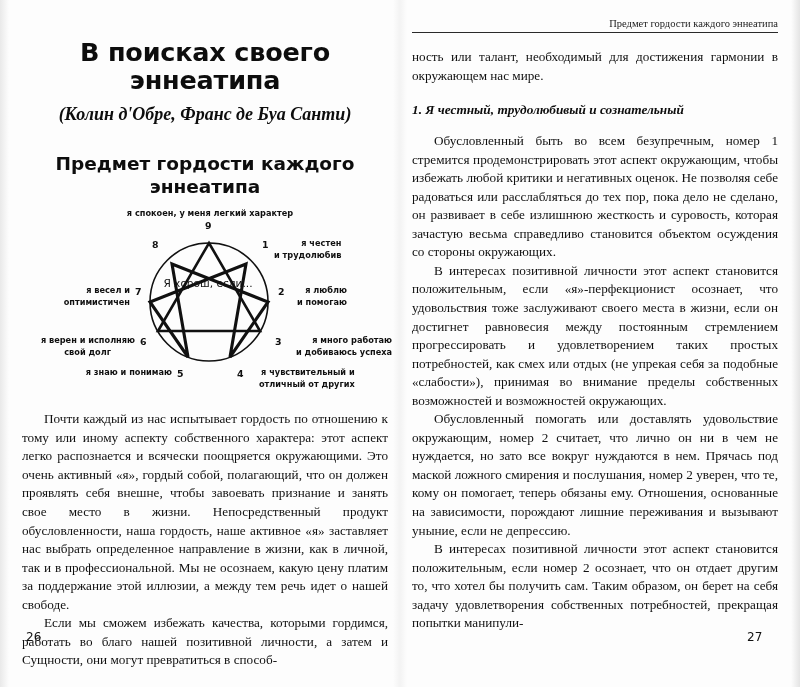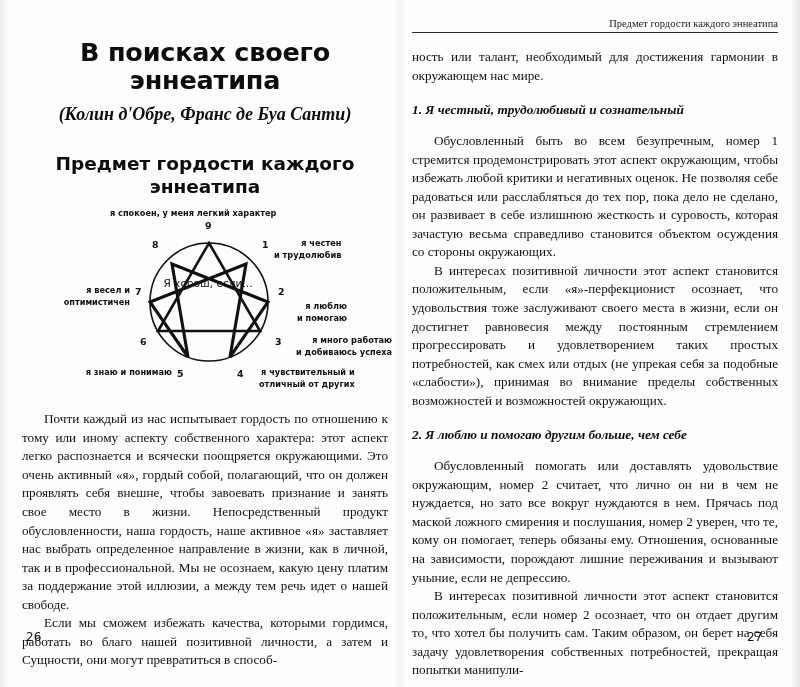--- a/index.html
+++ b/index.html
@@ -76,21 +76,21 @@
     position: absolute;
     font-family: "DejaVu Sans", "Liberation Sans", sans-serif;
     font-weight: bold;
     font-size: 8.2px;
     line-height: 1.42;
     color: #101010;
     white-space: nowrap;
   }
   .lbl-right { text-align: right; }
   .lbl-left  { text-align: right; }
-  .lbl-center{ }
+  .lbl-center{ text-align: center; }
   .ennea-num {
     position: absolute;
     font-family: "DejaVu Sans", "Liberation Sans", sans-serif;
     font-weight: bold;
     font-size: 9.4px;
     color: #101010;
   }
   .ennea-center-text {
     position: absolute;
     font-family: "DejaVu Sans", "Liberation Sans", sans-serif;
@@ -187,41 +187,45 @@
       <div class="ennea-num" style="left:155px; top:162px;">5</div>
       <div class="ennea-num" style="left:118px; top:130px;">6</div>
       <div class="ennea-num" style="left:113px; top:80px;">7</div>
       <div class="ennea-num" style="left:130px; top:33px;">8</div>
 
       <div class="ennea-label lbl-right" style="left:252px; top:32px;">
         <div>я честен</div>
         <div>и трудолюбив</div>
       </div>
 
-      <div class="ennea-label lbl-right" style="left:268px; top:95px;">
+      <div class="ennea-label lbl-right" style="left:268px; top:79px;">
         <div>я люблю</div>
         <div style="padding-left:7px;">и помогаю</div>
       </div>
 
       <div class="ennea-label lbl-right" style="left:265px; top:129px;">
         <div>я много работаю</div>
         <div style="padding-left:9px;">и добиваюсь успеха</div>
       </div>
 
       <div class="ennea-label lbl-right" style="left:228px; top:161px;">
         <div>я чувствительный и</div>
         <div style="padding-left:9px;">отличный от других</div>
       </div>
 
 
       <div class="ennea-label lbl-left" style="left:0px; top:79px; width:108px;">
         <div>я весел и</div>
         <div>оптимистичен</div>
       </div>
 
+      <div class="ennea-label lbl-left" style="left:0px; top:129px; width:113px;">
+        <div>я верен и исполняю</div>
+        <div style="padding-right:24px;">свой долг</div>
+      </div>
 
       <div class="ennea-label lbl-left" style="left:0px; top:161px; width:150px;">
         <div>я знаю и понимаю</div>
       </div>
 
       <div class="ennea-center-text" style="left:141px; top:70px;">
         <div>Я хорош, если...</div>
       </div>
 
       <svg width="366" height="190" viewBox="0 0 366 190">
@@ -249,21 +253,20 @@
       <p class="cont">ность или талант, необходимый для достижения гармонии в окружающем нас мире.</p>
     </div>
 
     <h3 class="num-heading">1. Я честный, трудолюбивый и сознательный</h3>
 
     <div class="body-col">
       <p>Обусловленный быть во всем безупречным, номер 1 стремится продемонстрировать этот аспект окружающим, чтобы избежать любой критики и негативных оценок. Не позволяя себе радоваться или расслабляться до тех пор, пока дело не сделано, он развивает в себе излишнюю жесткость и суровость, которая зачастую весьма справедливо становится объектом осуждения со стороны окружающих.</p>
       <p>В интересах позитивной личности этот аспект становится положительным, если «я»-перфекционист осознает, что удовольствия тоже заслуживают своего места в жизни, если он достигнет равновесия между постоянным стремлением прогрессировать и удовлетворением таких простых потребностей, как смех или отдых (не упрекая себя за подобные «слабости»), принимая во внимание пределы собственных возможностей и возможностей окружающих.</p>
     </div>
 
-    <h3 class="num-heading">2. Я люблю и помогаю другим больше, чем себе</h3>
 
     <div class="body-col">
       <p>Обусловленный помогать или доставлять удовольствие окружающим, номер 2 считает, что лично он ни в чем не нуждается, но зато все вокруг нуждаются в нем. Прячась под маской ложного смирения и послушания, номер 2 уверен, что те, кому он помогает, теперь обязаны ему. Отношения, основанные на зависимости, порождают лишние переживания и вызывают уныние, если не депрессию.</p>
       <p>В интересах позитивной личности этот аспект становится положительным, если номер 2 осознает, что он отдает другим то, что хотел бы получить сам. Таким образом, он берет на себя задачу удовлетворения собственных потребностей, прекращая попытки манипули-</p>
     </div>
   </div>
 
   <div class="folio folio-left">26</div>
   <div class="folio folio-right">27</div>
 

